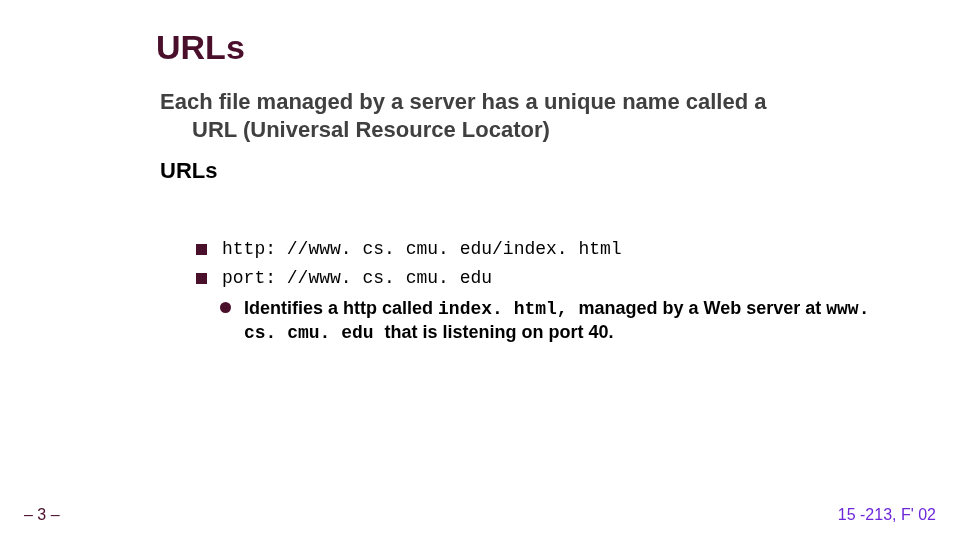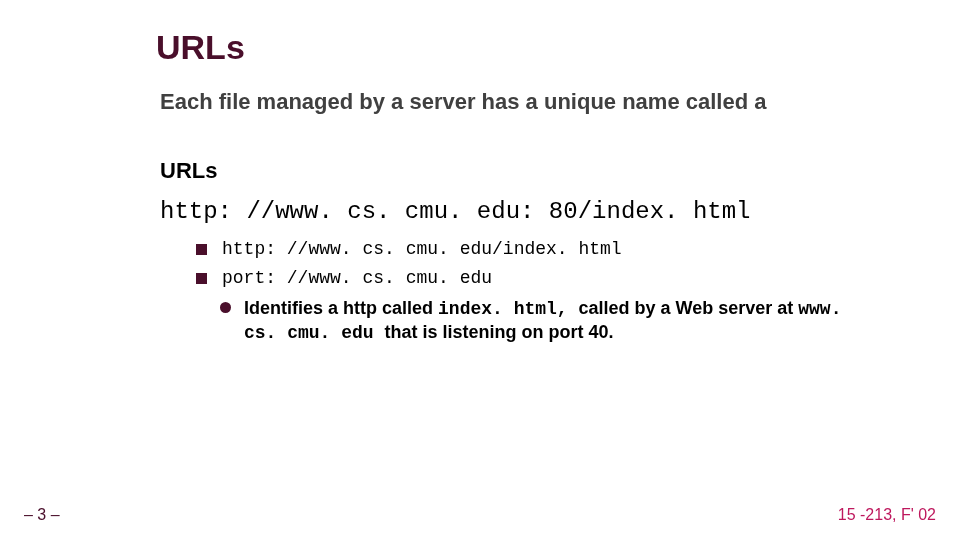--- a/index.html
+++ b/index.html
@@ -111,42 +111,42 @@
     left: 24px;
     bottom: 16px;
     font-size: 16px;
     color: #4a0f2b;
   }
   .footer-right {
     position: absolute;
     right: 24px;
     bottom: 16px;
     font-size: 16px;
-    color: #be185d;
+    color: #6d28d9;
   }
 </style>
 </head>
 <body>
 
 <div class="slide">
 
   <div class="title">URLs</div>
 
   <div class="body-text">
     <span>Each file managed by a server has a unique name called a</span>
+    <span class="cont">URL (Universal Resource Locator)</span>
   </div>
 
   <div class="subhead">URLs</div>
 
-  <div class="code-line">http: //www. cs. cmu. edu: 80/index. html</div>
 
   <div class="bullets">
     <div class="b1">http: //www. cs. cmu. edu/index. html</div>
     <div class="b1">port: //www. cs. cmu. edu</div>
     <div class="b2">
-      <span>Identifies a http called </span><span class="mono">index. html, </span><span>called by a Web server at </span><span class="mono">www. cs. cmu. edu </span><span>that is listening on port 40.</span>
+      <span>Identifies a http called </span><span class="mono">index. html, </span><span>managed by a Web server at </span><span class="mono">www. cs. cmu. edu </span><span>that is listening on port 40.</span>
     </div>
   </div>
 
   <div class="footer-left">– 3 –</div>
   <div class="footer-right">15 -213, F' 02</div>
 
 </div>
 
 </body></html>

